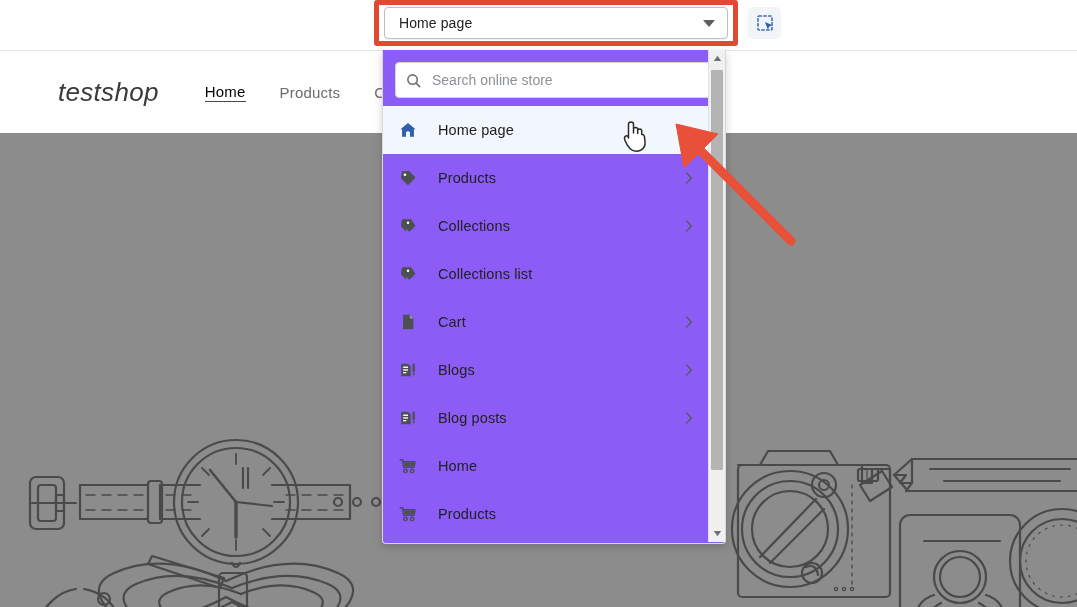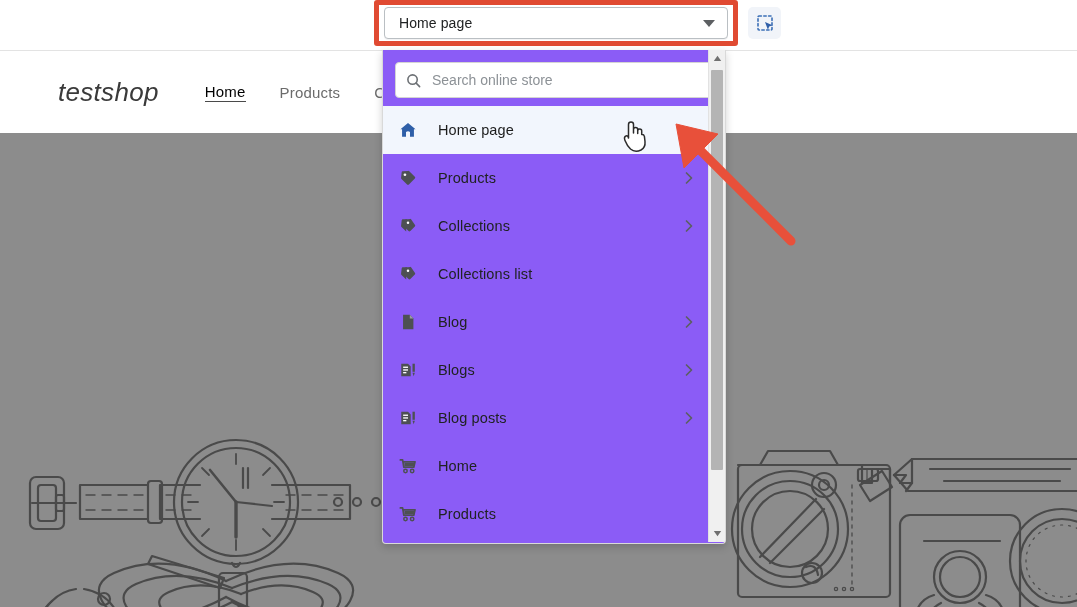--- a/index.html
+++ b/index.html
@@ -555,21 +555,21 @@
       <span class="mi-chevron"></span>
     </div>
 
     <div class="menu-item">
       <span class="mi-icon">
         <svg width="18" height="18" viewBox="0 0 20 20">
           <path d="M4.5 2 L12 2 L16 6 L16 18 L4.5 18 Z" fill="#4d5053"></path>
           <path d="M12 2 L12 6 L16 6 Z" fill="#9a9da0"></path>
         </svg>
       </span>
-      <span class="mi-label">Blog</span>
+      <span class="mi-label">Cart</span>
       <span class="mi-chevron">
         <svg width="12" height="14" viewBox="0 0 12 14">
             <path d="M3.5 2 L8.5 7 L3.5 12" fill="none" stroke="#5c5f62" stroke-width="1.7" stroke-linecap="round" stroke-linejoin="round"></path>
           </svg>
       </span>
     </div>
 
     <div class="menu-item">
       <span class="mi-icon">
         <svg width="18" height="18" viewBox="0 0 20 20">

